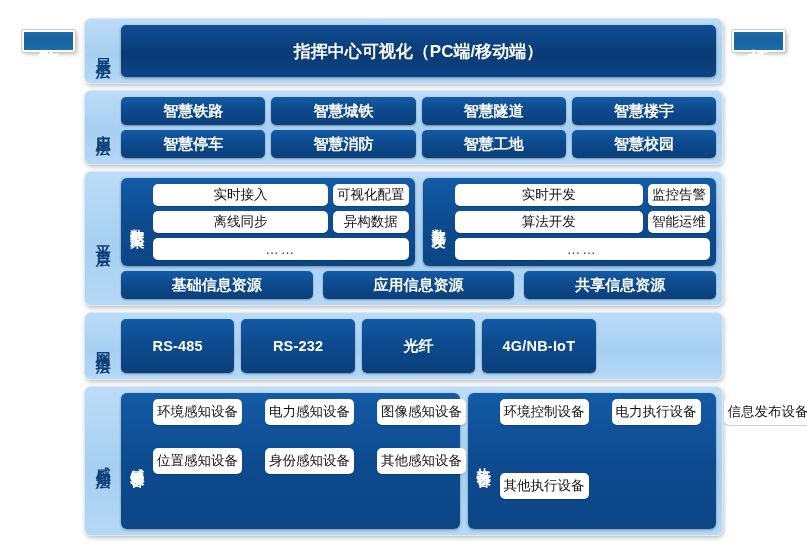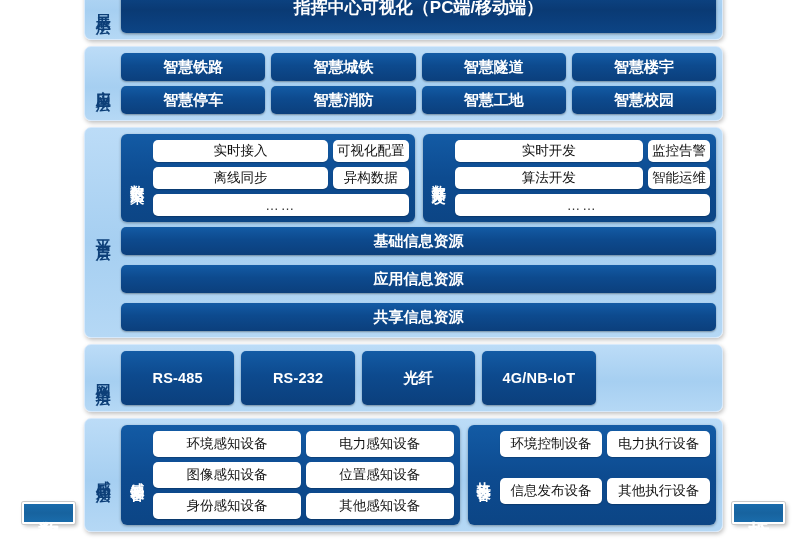--- a/index.html
+++ b/index.html
@@ -9,21 +9,21 @@
     font-family:"Liberation Sans","DejaVu Sans",sans-serif;
     overflow:hidden;
   }
   .canvas{
     position:relative;
     width:807px;height:554px;
     box-sizing:border-box;
     padding:18px 22px 22px 22px;
     display:flex;
     gap:9px;
-    align-items:flex-end;
+    align-items:flex-start;
   }
 
   
   .pillar{
     width:49px;
     flex:0 0 49px;
     margin-top:12px;
     margin-bottom:8px;
     background:linear-gradient(180deg,#1a6bab 0%,#17639f 50%,#1a6cab 100%);
     border:2px solid #ffffff;
@@ -146,21 +146,21 @@
   }
   .plat-grid{
     flex:1 1 auto;
     display:grid;
     grid-template-columns:1fr;
     grid-template-rows:1fr 1fr 1fr;
     gap:5px;
     min-width:0;
   }
   .plat-grid .span2{grid-column:1 / span 2;}
-  .res-row{display:grid;grid-template-columns:repeat(1,1fr);gap:10px;}
+  .res-row{display:grid;grid-template-columns:repeat(3,1fr);gap:10px;}
   .res-row .chip{height:28px;}
 
   
   .layer-net{flex:0 0 auto;}
   .net-row{display:grid;grid-template-columns:repeat(5,1fr);gap:7px;}
   .net-row .chip{height:54px;}
 
   
   .layer-sense{flex:0 0 auto;}
   .sense-wrap{display:flex;gap:8px;}
@@ -175,21 +175,21 @@
   .sense-group.left{flex:1 1 58%;}
   .sense-group.right{flex:1 1 42%;}
   .sense-label{
     flex:0 0 20px;width:20px;
     display:flex;align-items:center;justify-content:center;
     color:#fff;font-size:14px;font-weight:700;
     writing-mode:vertical-rl;text-orientation:upright;
     letter-spacing:2px;line-height:1.1;
     user-select:none;
   }
-  .sense-grid{flex:1 1 auto;display:grid;grid-template-columns:1fr 1fr;gap:5px;min-width:0;}
+  .sense-grid{flex:1 1 auto;display:grid;grid-template-columns:1fr 1fr 1fr;gap:23px;min-width:0;}
   .sense-grid .wchip{height:26px;}
   .sense-grid.rows2{grid-template-rows:1fr 1fr;}
   .sense-grid.rows3{grid-template-rows:1fr 1fr 1fr;}
 </style>
 </head>
 <body>
 
 <div class="canvas">
 
   <div class="pillar">

